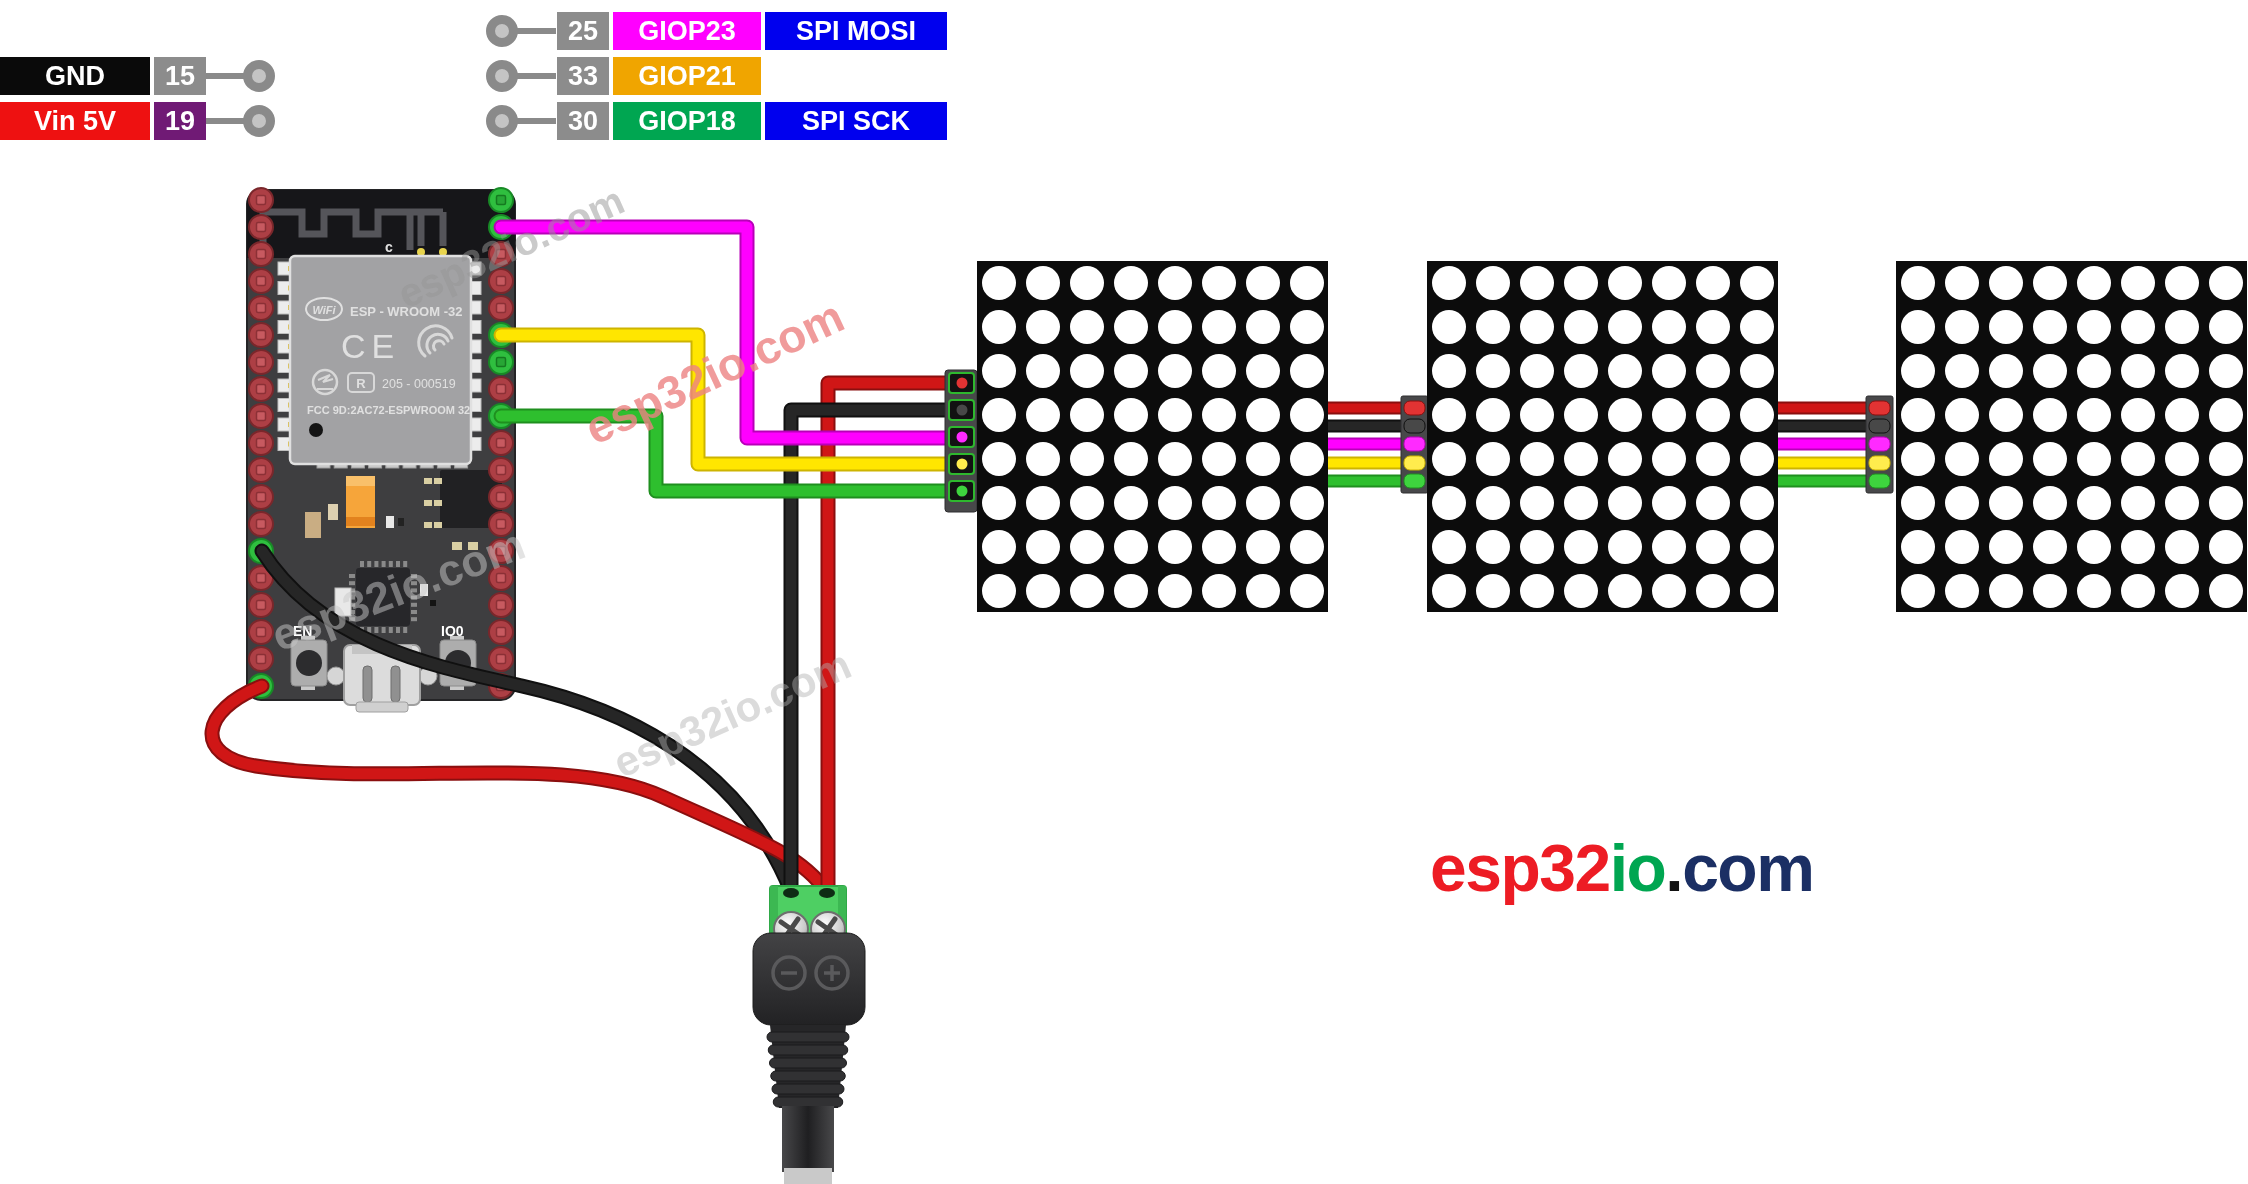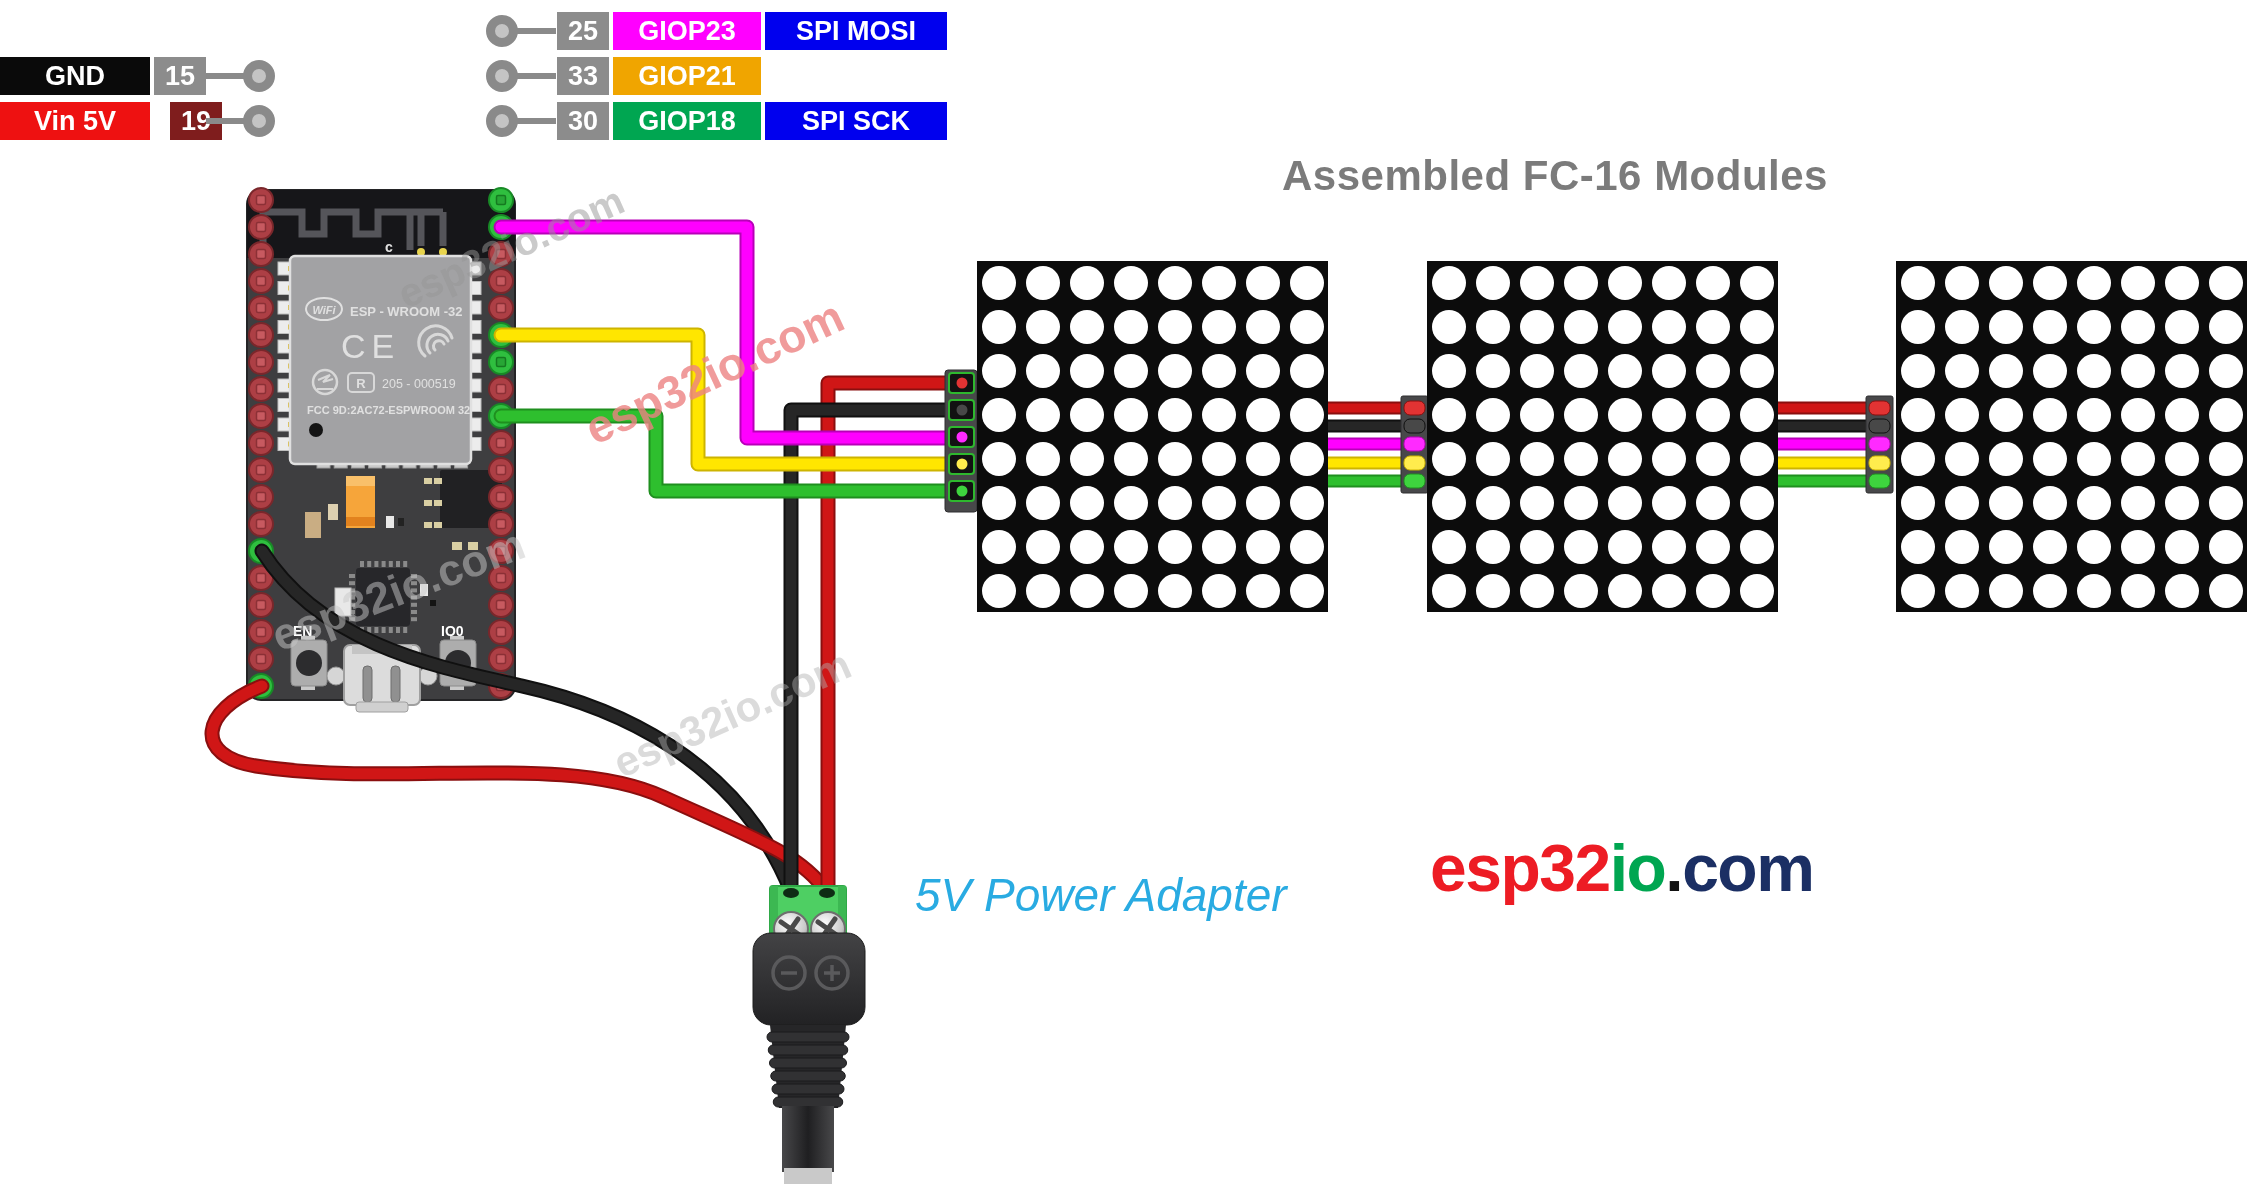--- a/index.html
+++ b/index.html
@@ -487,39 +487,37 @@
           <rect x="769.5" y="1058" width="77" height="10" rx="5" fill="#313133" stroke="#1a1a1c"></rect>
           <rect x="770.75" y="1071" width="74.5" height="10" rx="5" fill="#313133" stroke="#1a1a1c"></rect>
           <rect x="772" y="1084" width="72" height="10" rx="5" fill="#313133" stroke="#1a1a1c"></rect>
           <rect x="773.25" y="1097" width="69.5" height="10" rx="5" fill="#313133" stroke="#1a1a1c"></rect>
         </g>
     <rect x="782" y="1106" width="52" height="66" fill="url(#barrelGrad)"></rect>
     <rect x="784" y="1168" width="48" height="16" fill="#c9c9c9"></rect>
   </g>
 </svg>
 
-<div class="title" style="color: rgb(123, 123, 123);">Assembled FC-16 Modules</div>
-
-<div class="power-label" style="color: rgb(41, 171, 226);">5V Power Adapter</div>
+
 
 <div class="logo">
   <span style="color: rgb(237, 28, 36);">esp32</span><span style="color: rgb(0, 166, 81);">io</span><span style="color: rgb(17, 17, 17);">.</span><span style="color: rgb(27, 47, 100);">com</span>
 </div>
 
 <div class="wm" style="left:390px;top:225px;font-size:40px;color:rgba(150,150,150,.5);transform:rotate(-24deg);">esp32io.com</div>
 <div class="wm" style="left:575px;top:345px;font-size:46px;color:rgba(236,130,130,.8);transform:rotate(-25deg);">esp32io.com</div>
 <div class="wm" style="left:265px;top:565px;font-size:44px;color:rgba(200,200,200,.5);transform:rotate(-21deg);">esp32io.com</div>
 <div class="wm" style="left:605px;top:690px;font-size:42px;color:rgba(175,175,175,.45);transform:rotate(-24deg);">esp32io.com</div>
 
 <div class="lblbox" style="left: 0px; top: 57px; width: 150px; background: rgb(10, 10, 10); color: rgb(255, 255, 255);">GND</div>
     <div class="lblbox" style="left: 154px; top: 57px; width: 52px; background: rgb(140, 140, 140);">15</div>
     <div class="lblline" style="left: 206px; top: 73px; width: 42px;"></div>
     <div class="lbldot" style="left: 243px; top: 60px;"></div>
     <div class="lblbox" style="left: 0px; top: 102px; width: 150px; background: rgb(238, 17, 17); color: rgb(255, 255, 255);">Vin 5V</div>
-    <div class="lblbox" style="left: 170px; top: 102px; width: 52px; background: #7f1d1d;">19</div>
+    <div class="lblbox" style="left: 154px; top: 102px; width: 52px; background: #701a75;">19</div>
     <div class="lblline" style="left: 206px; top: 118px; width: 42px;"></div>
     <div class="lbldot" style="left: 243px; top: 105px;"></div>
     <div class="lbldot" style="left: 486px; top: 15px;"></div>
     <div class="lblline" style="left: 516px; top: 28px; width: 40px;"></div>
     <div class="lblbox" style="left: 557px; top: 12px; width: 52px; background: rgb(140, 140, 140);">25</div>
     <div class="lblbox" style="left: 613px; top: 12px; width: 148px; background: rgb(255, 0, 255);">GIOP23</div>
     <div class="lblbox" style="left: 765px; top: 12px; width: 182px; background: rgb(0, 0, 238);">SPI MOSI</div>
     <div class="lbldot" style="left: 486px; top: 60px;"></div>
     <div class="lblline" style="left: 516px; top: 73px; width: 40px;"></div>
     <div class="lblbox" style="left: 557px; top: 57px; width: 52px; background: rgb(140, 140, 140);">33</div>

